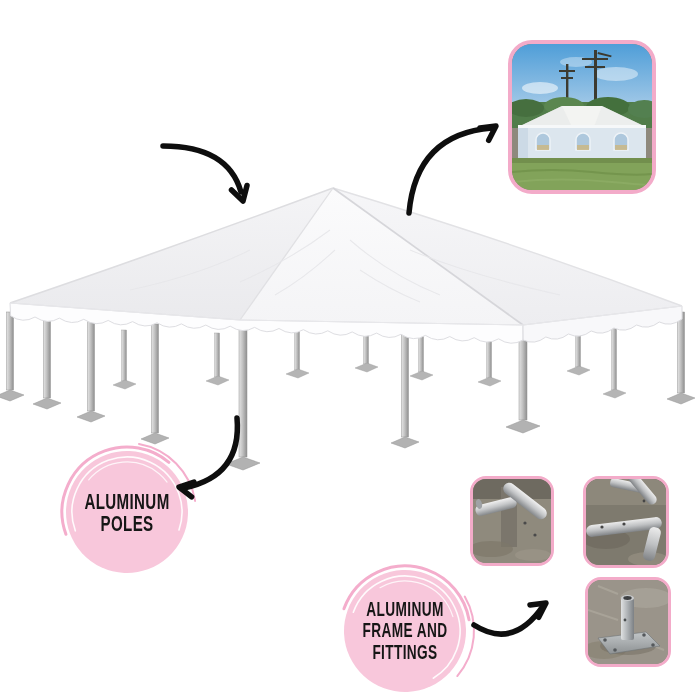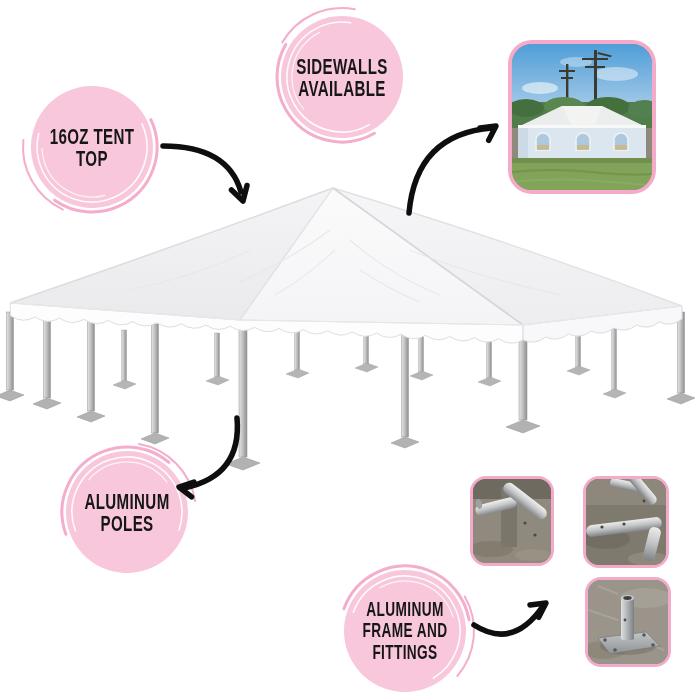--- a/index.html
+++ b/index.html
@@ -148,51 +148,21 @@
                q-12,7 -24.4,-1.15 q-12,7 -24.4,-1.15 q-12,7 -24.4,-1.15 q-12,7 -24.4,-1.15
                q-12,7 -24.4,-1.15 Z" fill="#fdfdfe" stroke="#dedee2" stroke-width="1"></path>
 
       <path d="M523,325 L682,306 L682,319
                q-11,8.5 -22.7,3 q-11,8.5 -22.7,3 q-11,8.5 -22.7,3 q-11,8.5 -22.7,3
                q-11,8.5 -22.7,3 q-11,8.5 -22.7,3 q-11,8.5 -22.7,3 Z" fill="#f8f8fa" stroke="#dcdce0" stroke-width="1"></path>
       <path d="M10,303 L240,320 L523,325 L682,306" fill="none" stroke="#e8e8eb" stroke-width="1"></path>
     </g>
   </svg>
 
-  <div class="badge" style="left:17px;top:72px;">
-    <svg width="150" height="150" viewBox="0 0 150 150">
-      <g transform="rotate(-25 75 75)">
-        <circle cx="75" cy="75" r="61" fill="#F8C7DB"></circle>
-        <circle cx="75" cy="75" r="65" fill="none" stroke="#F4ADCC" stroke-width="3" stroke-dasharray="170 240" stroke-linecap="round"></circle>
-        <circle cx="75" cy="75" r="69" fill="none" stroke="#F4ADCC" stroke-width="2" stroke-dasharray="85 350" stroke-linecap="round" transform="rotate(140 75 75)"></circle>
-        <circle cx="75" cy="75" r="55" fill="none" stroke="#ffffff" stroke-width="1.6" stroke-dasharray="210 140" stroke-linecap="round" opacity="0.9"></circle>
-        <circle cx="75" cy="75" r="50" fill="none" stroke="#ffffff" stroke-width="1.2" stroke-dasharray="90 230" stroke-linecap="round" opacity="0.8" transform="rotate(100 75 75)"></circle>
-      </g>
-    </svg>
-    <div class="badge-text">
-      <span>16OZ TENT</span>
-      <span>TOP</span>
-    </div>
-  </div>
-
-  <div class="badge" style="left:267px;top:2px;">
-    <svg width="150" height="150" viewBox="0 0 150 150">
-      <g transform="rotate(60 75 75)">
-        <circle cx="75" cy="75" r="61" fill="#F8C7DB"></circle>
-        <circle cx="75" cy="75" r="65" fill="none" stroke="#F4ADCC" stroke-width="3" stroke-dasharray="170 240" stroke-linecap="round"></circle>
-        <circle cx="75" cy="75" r="69" fill="none" stroke="#F4ADCC" stroke-width="2" stroke-dasharray="85 350" stroke-linecap="round" transform="rotate(150 75 75)"></circle>
-        <circle cx="75" cy="75" r="55" fill="none" stroke="#ffffff" stroke-width="1.6" stroke-dasharray="210 140" stroke-linecap="round" opacity="0.9"></circle>
-        <circle cx="75" cy="75" r="50" fill="none" stroke="#ffffff" stroke-width="1.2" stroke-dasharray="90 230" stroke-linecap="round" opacity="0.8" transform="rotate(80 75 75)"></circle>
-      </g>
-    </svg>
-    <div class="badge-text">
-      <span>SIDEWALLS</span>
-      <span>AVAILABLE</span>
-    </div>
-  </div>
+
 
   <div class="badge" style="left:52px;top:437px;">
     <svg width="150" height="150" viewBox="0 0 150 150">
       <g transform="rotate(160 75 75)">
         <circle cx="75" cy="75" r="61" fill="#F8C7DB"></circle>
         <circle cx="75" cy="75" r="65" fill="none" stroke="#F4ADCC" stroke-width="3" stroke-dasharray="170 240" stroke-linecap="round"></circle>
         <circle cx="75" cy="75" r="69" fill="none" stroke="#F4ADCC" stroke-width="2" stroke-dasharray="85 350" stroke-linecap="round" transform="rotate(120 75 75)"></circle>
         <circle cx="75" cy="75" r="55" fill="none" stroke="#ffffff" stroke-width="1.6" stroke-dasharray="210 140" stroke-linecap="round" opacity="0.9"></circle>
         <circle cx="75" cy="75" r="50" fill="none" stroke="#ffffff" stroke-width="1.2" stroke-dasharray="90 230" stroke-linecap="round" opacity="0.8" transform="rotate(60 75 75)"></circle>
       </g>

